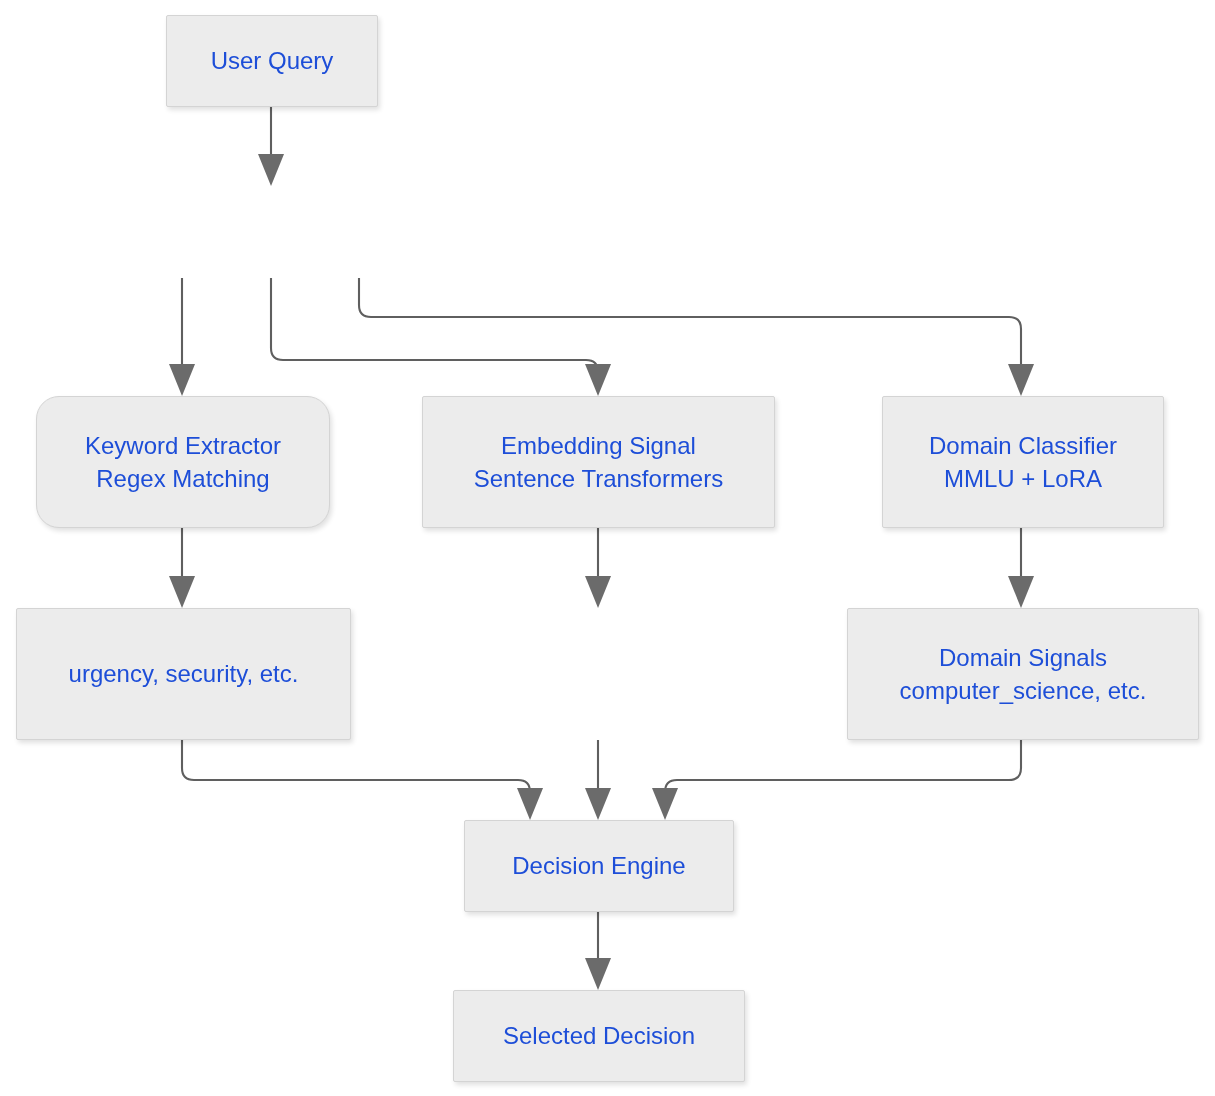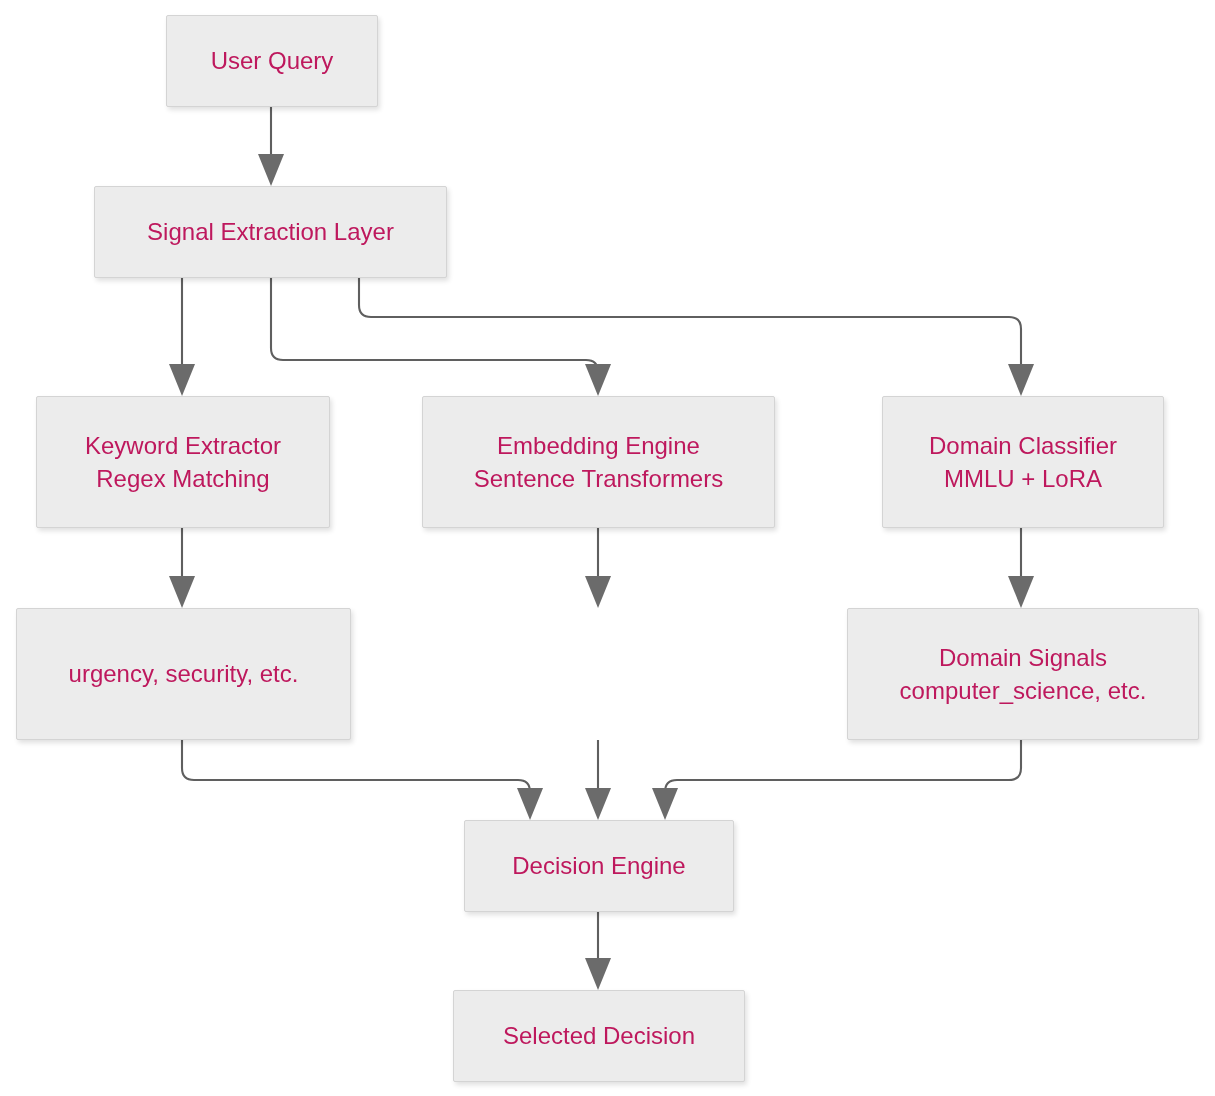--- a/index.html
+++ b/index.html
@@ -22,21 +22,21 @@
     box-sizing: border-box;
     background: #ececec;
     border: 1px solid #d4d4d4;
     border-radius: 2px;
     box-shadow: 2px 3px 5px rgba(0,0,0,0.12);
     display: flex;
     flex-direction: column;
     align-items: center;
     justify-content: center;
     text-align: center;
-    color: #be185d;
+    color: #1d4ed8;
     font-size: 24px;
     line-height: 1.38;
     z-index: 2;
   }
   .node .line2 {
     display: block;
   }
   svg.edges {
     position: absolute;
     left: 0;
@@ -119,31 +119,28 @@
       <path class="edge-path" d="M 598,912 L 598,959"></path>
       <polygon class="arrow-head" points="598,990 585,958 611,958"></polygon>
     </g>
 
   </svg>
 
   <div class="node" style="left: 166px; top: 15px; width: 212px; height: 92px;">
     <span class="line1">User Query</span>
   </div>
 
-  <div class="node" style="left: 94px; top: 186px; width: 353px; height: 92px;">
-    <span class="line1">Signal Extraction Layer</span>
-  </div>
 
-  <div class="node" style="left: 36px; top: 396px; width: 294px; height: 132px;">
+  <div class="node" style="left: 36px; top: 396px; width: 294px; height: 132px; border-radius: 23px;">
     <span class="line1">Keyword Extractor</span>
     <span class="line2">Regex Matching</span>
   </div>
 
   <div class="node" style="left: 422px; top: 396px; width: 353px; height: 132px;">
-    <span class="line1">Embedding Engine</span>
+    <span class="line1">Embedding Signal</span>
     <span class="line2">Sentence Transformers</span>
   </div>
 
   <div class="node" style="left: 882px; top: 396px; width: 282px; height: 132px;">
     <span class="line1">Domain Classifier</span>
     <span class="line2">MMLU + LoRA</span>
   </div>
 
   <div class="node" style="left: 16px; top: 608px; width: 335px; height: 132px;">
     <span class="line2">urgency, security, etc.</span>

